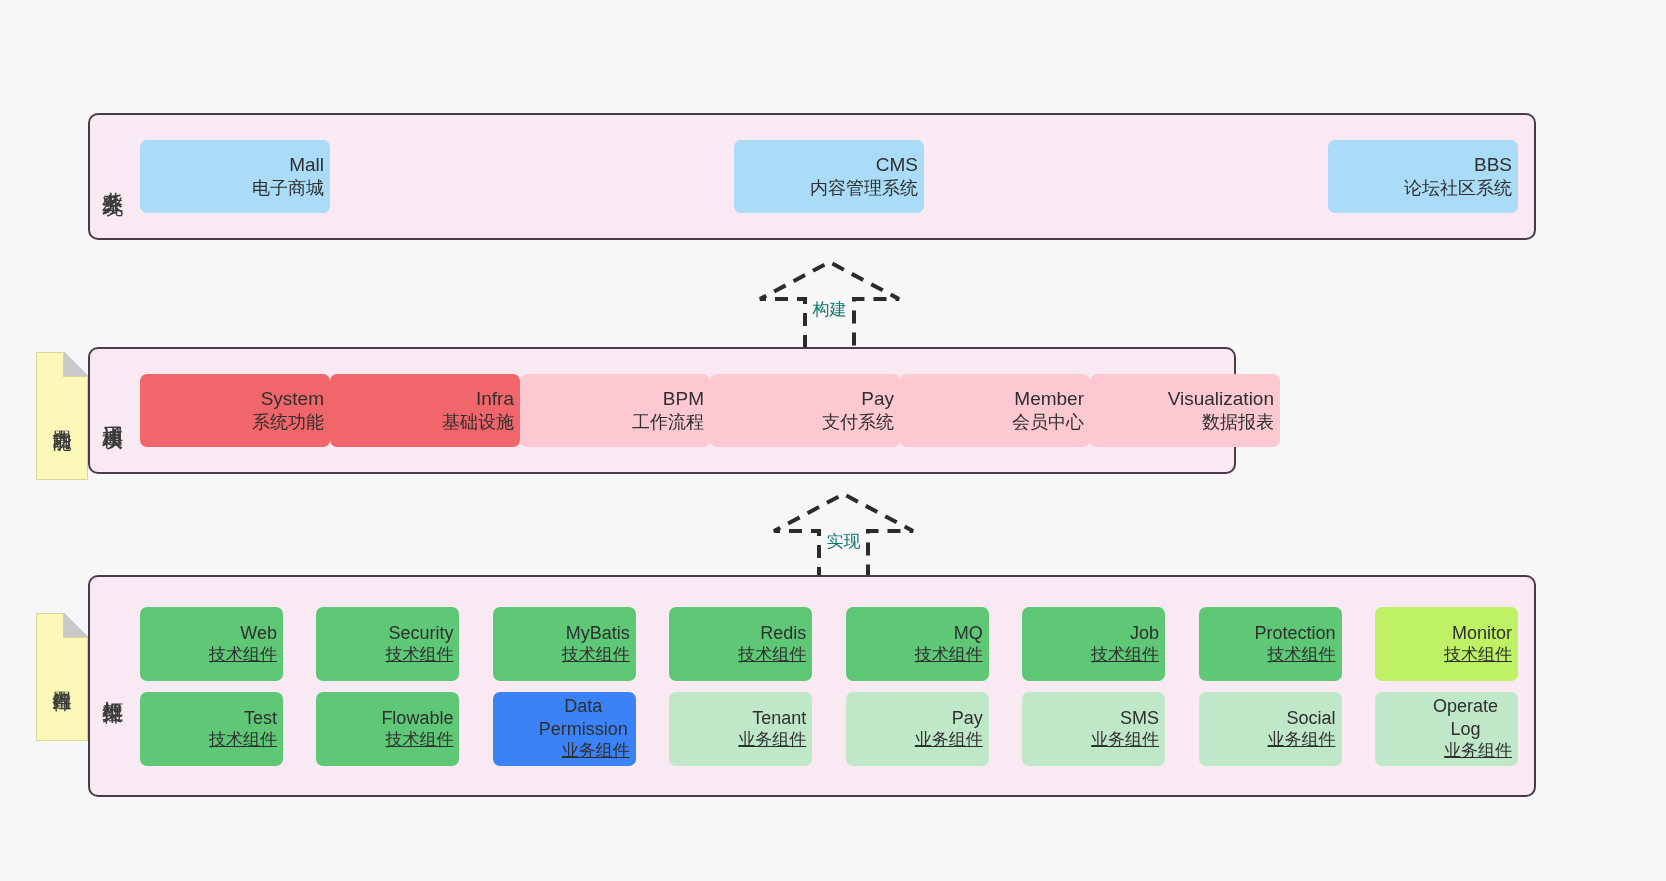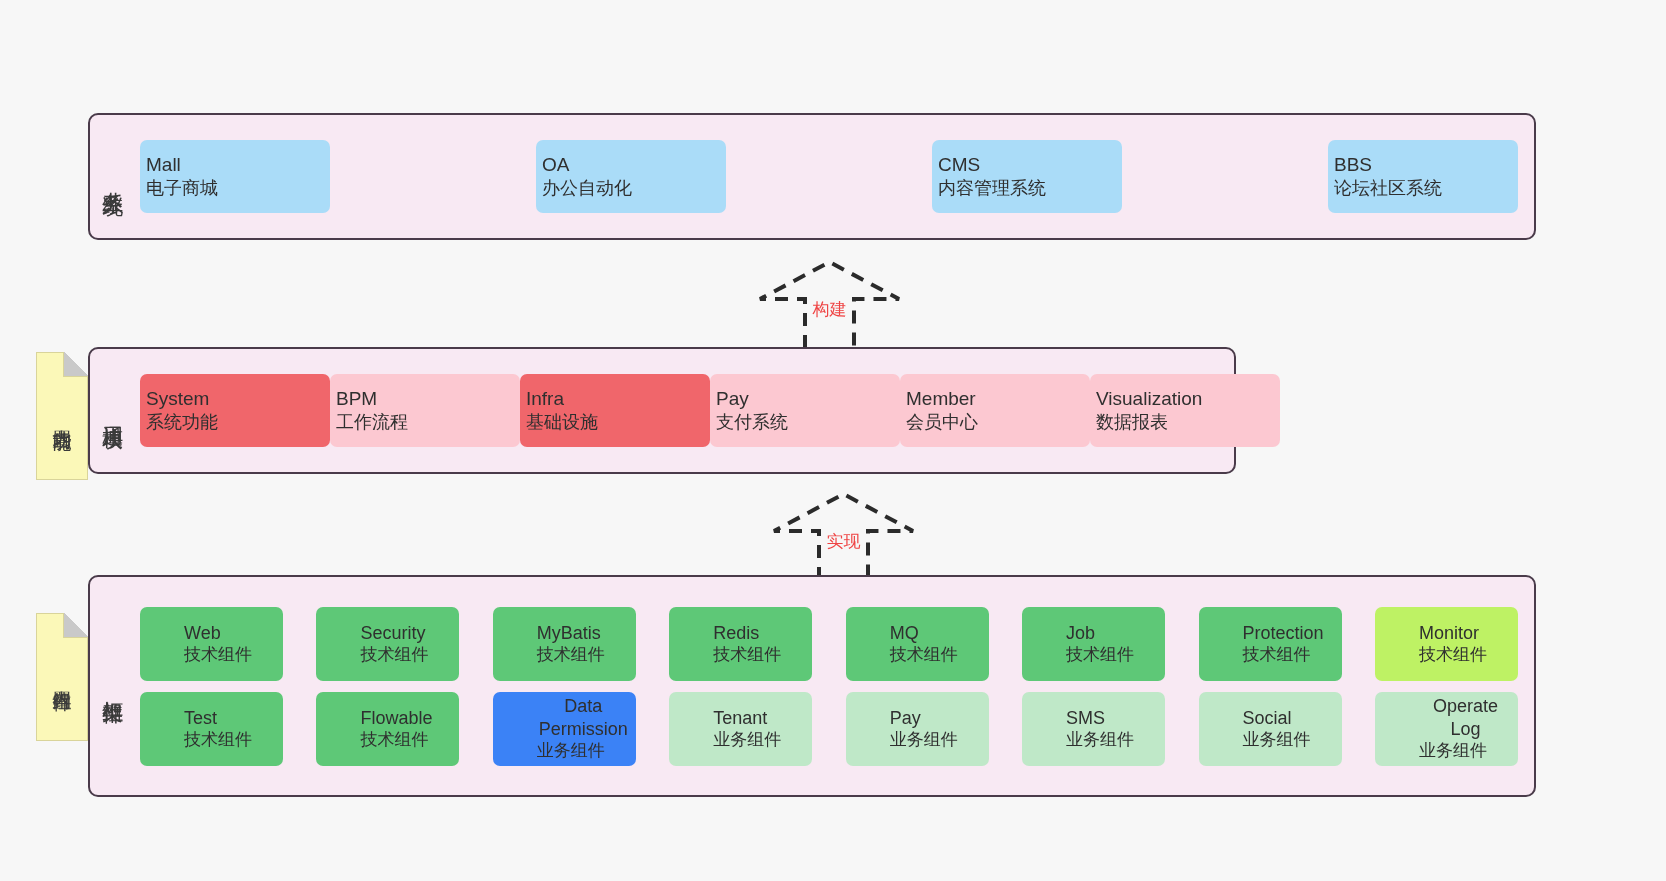--- a/index.html
+++ b/index.html
@@ -61,21 +61,21 @@
     display: flex;
     gap: 0;
     justify-content: space-between;
   }
 
   
   .node {
     border-radius: 7px;
     display: flex;
     flex-direction: column;
-    align-items: flex-start;
+    align-items: flex-end;
     justify-content: center;
     text-align: center;
     box-sizing: border-box;
     padding: 4px 6px;
     color: #2f2f2f;
   }
   .node .t1 {
     font-size: 19px;
     line-height: 1.25;
   }
@@ -91,21 +91,21 @@
 
   
   #layer-common { left: 88px; top: 347px; width: 1148px; height: 127px; }
   #layer-common .node { width: 190px; height: 73px; }
 
   
   #layer-framework { left: 88px; top: 575px; width: 1448px; height: 222px; }
   #layer-framework .layer-body { gap: 11px; padding-right: 16px; }
   #layer-framework .node { width: 143px; height: 74px; padding-left: 44px; }
   #layer-framework .node .t1 { font-size: 18px; }
-  #layer-framework .node .t2 { font-size: 17px; }
+  #layer-framework .node .t2 { font-size: 17px; text-decoration: underline; }
 
   
   .note {
     position: absolute;
     background: #fbf8b8;
     border: 1px solid #d9d49a;
     box-sizing: border-box;
     display: flex;
     align-items: center;
     justify-content: center;
@@ -139,45 +139,41 @@
     height: 92px;
   }
   .arrow svg { display: block; width: 100%; height: 100%; }
   .arrow-label {
     position: absolute;
     left: 0;
     right: 0;
     top: 40px;
     text-align: center;
     font-size: 17px;
-    color: #ef4444;
+    color: #0f766e;
     background: transparent;
     pointer-events: none;
   }
   #arrow-build { left: 752px; top: 258px; }
   #arrow-implement { left: 766px; top: 490px; }
 </style>
 </head>
 <body>
 
 <div class="canvas">
 
   <div class="layer" id="layer-business">
     <div class="layer-caption">业务系统</div>
     <div class="layer-body">
       <div class="row">
         <div class="node" style="background:#aadcf8">
           <div class="t1">Mall</div>
           <div class="t2">电子商城</div>
         </div>
         <div class="node" style="background:#aadcf8">
-          <div class="t1">OA</div>
-          <div class="t2">办公自动化</div>
-        </div>
-        <div class="node" style="background:#aadcf8">
           <div class="t1">CMS</div>
           <div class="t2">内容管理系统</div>
         </div>
         <div class="node" style="background:#aadcf8">
           <div class="t1">BBS</div>
           <div class="t2">论坛社区系统</div>
         </div>
       </div>
     </div>
   </div>
@@ -190,27 +186,27 @@
   </div>
 
   <div class="layer" id="layer-common">
     <div class="layer-caption">通用模块</div>
     <div class="layer-body">
       <div class="row">
         <div class="node" style="background:#f0666b">
           <div class="t1">System</div>
           <div class="t2">系统功能</div>
         </div>
+        <div class="node" style="background:#f0666b">
+          <div class="t1">Infra</div>
+          <div class="t2">基础设施</div>
+        </div>
         <div class="node" style="background:#fcc8d1">
           <div class="t1">BPM</div>
           <div class="t2">工作流程</div>
-        </div>
-        <div class="node" style="background:#f0666b">
-          <div class="t1">Infra</div>
-          <div class="t2">基础设施</div>
         </div>
         <div class="node" style="background:#fcc8d1">
           <div class="t1">Pay</div>
           <div class="t2">支付系统</div>
         </div>
         <div class="node" style="background:#fcc8d1">
           <div class="t1">Member</div>
           <div class="t2">会员中心</div>
         </div>
         <div class="node" style="background:#fcc8d1">

